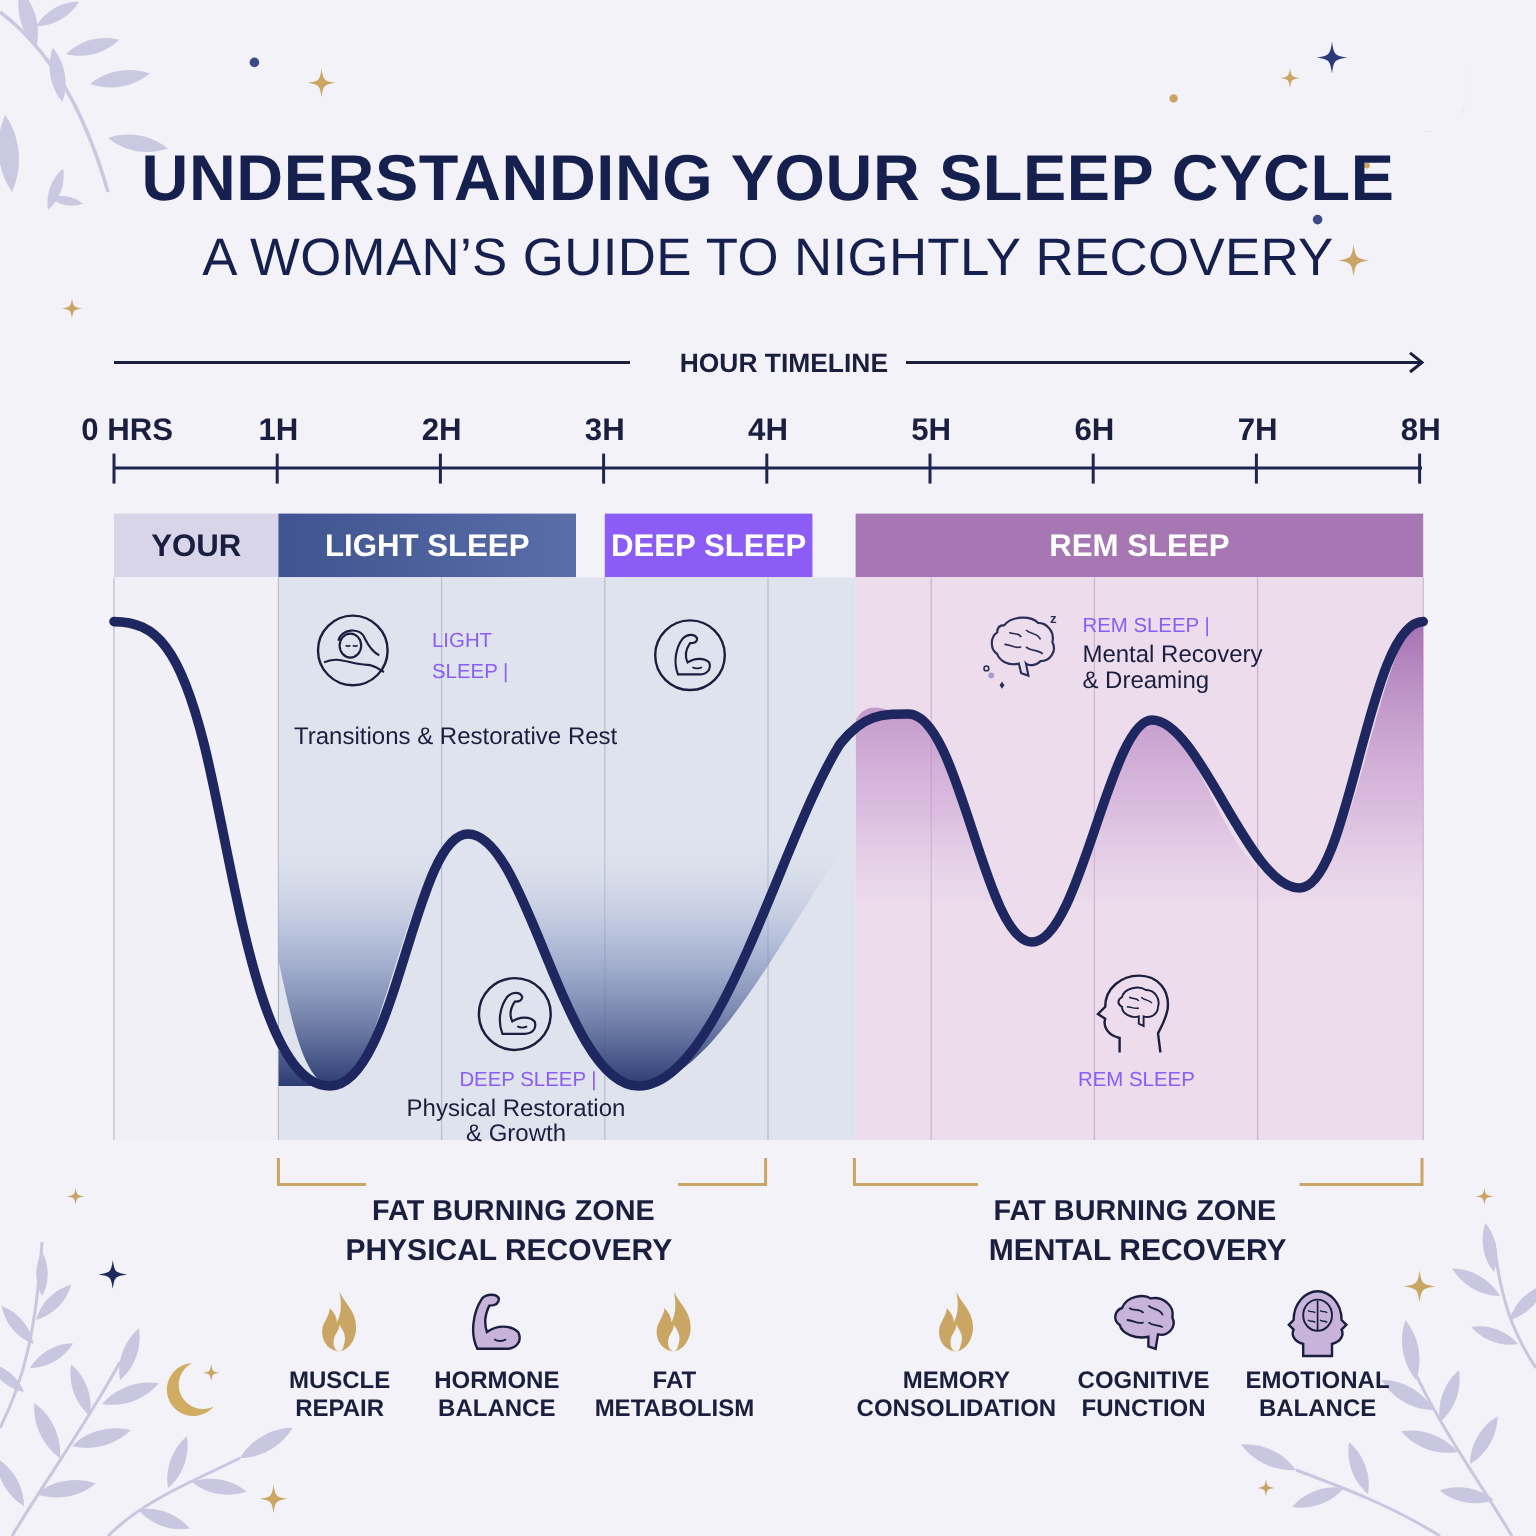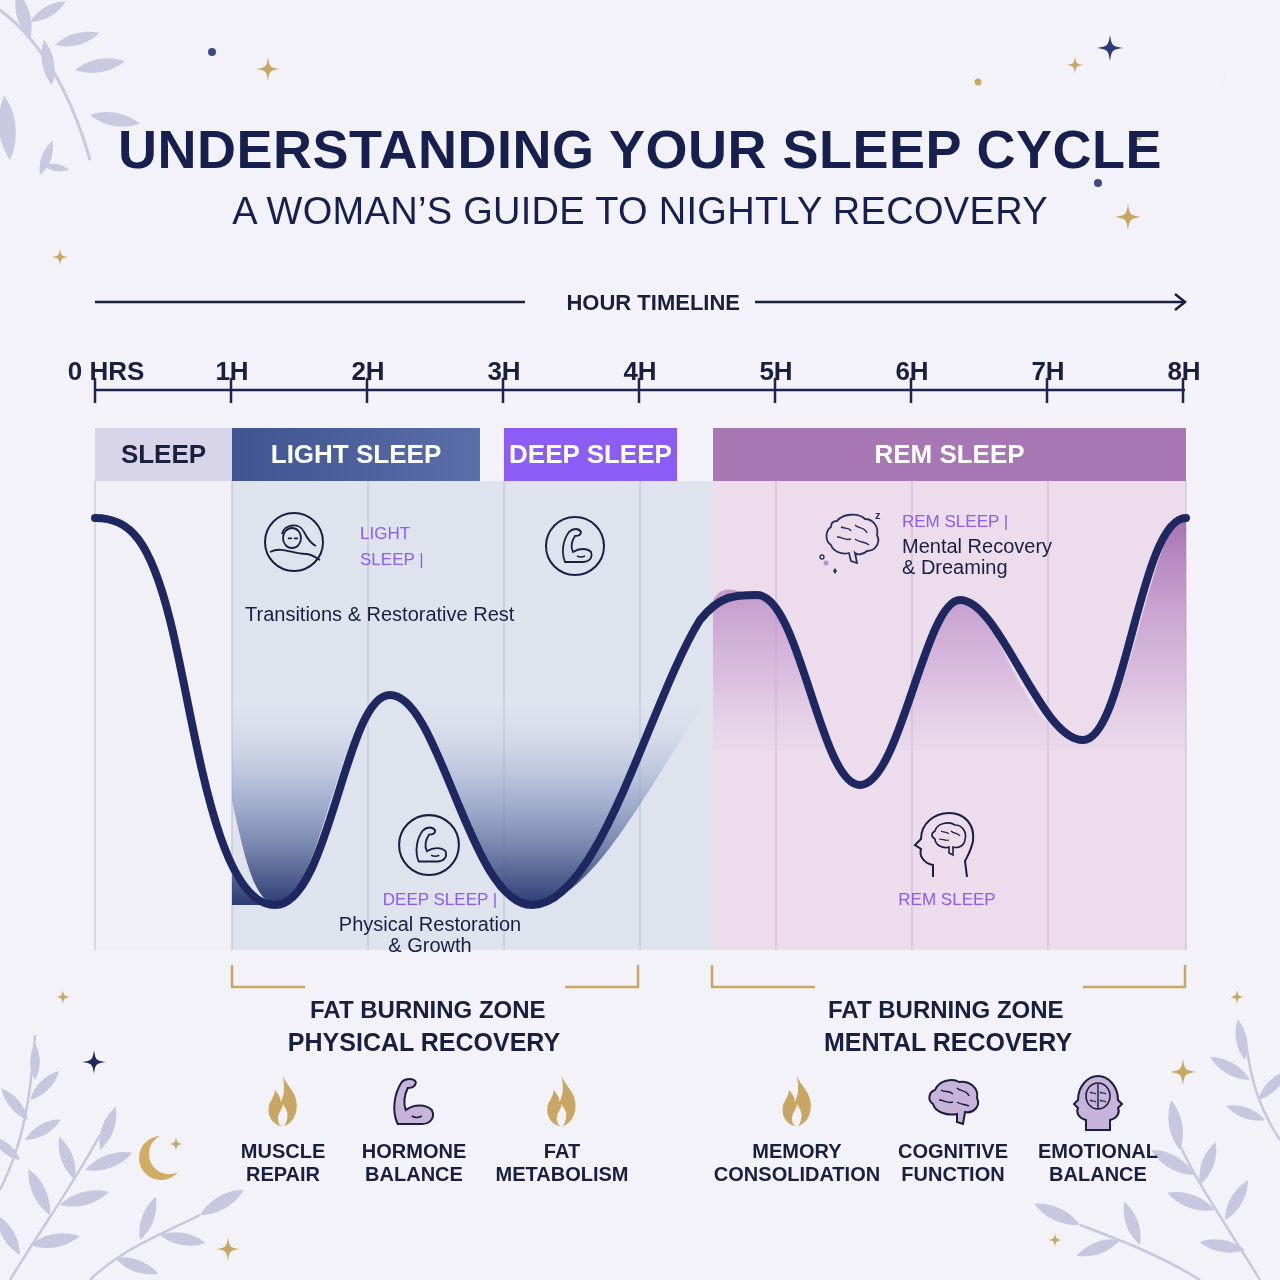--- a/index.html
+++ b/index.html
@@ -13,32 +13,31 @@
   .abs { position: absolute; }
   .title {
     left: 0; width: 1280px; top: 118px;
     text-align: center;
     font-size: 54px; font-weight: 700; letter-spacing: 0.5px;
     color: #16204f;
   }
   .subtitle {
     left: 0; width: 1280px; top: 190px;
     text-align: center;
-    font-size: 38px; font-weight: 400;
+    font-size: 44px; font-weight: 400;
     color: #16204f; letter-spacing: 0.3px;
   }
   .timeline-label {
     top: 290px; left: 540px; width: 200px;
     text-align: right; font-size: 22px; font-weight: 700; color: #1a1f3f;
   }
   .hour-label {
     top: 343px; font-size: 26px; font-weight: 700; color: #1a1f3f;
     transform: translateX(-50%);
     white-space: nowrap;
-    margin-top: 13px;
   }
   .phase-bar {
     top: 428px; height: 53px;
     display: flex; align-items: center; justify-content: center;
     font-size: 26px; font-weight: 700;
   }
   .zone-text { font-size: 24px; font-weight: 700; color: #1a1f3f; white-space: nowrap; margin-top: 21px; }
   .section-head { font-size: 25px; font-weight: 700; color: #1a1f3f; text-align: center; white-space: nowrap; }
   .benefit {
     text-align: center; font-size: 20px; color: #1a1f3f; line-height: 23px;
@@ -163,21 +162,21 @@
     <line x1="277" y1="3" x2="277" y2="28"></line>
     <line x1="413" y1="3" x2="413" y2="28"></line>
     <line x1="549" y1="3" x2="549" y2="28"></line>
     <line x1="685" y1="3" x2="685" y2="28"></line>
     <line x1="821" y1="3" x2="821" y2="28"></line>
     <line x1="957" y1="3" x2="957" y2="28"></line>
     <line x1="1093" y1="3" x2="1093" y2="28"></line>
   </g>
 </svg>
 
-<div class="abs phase-bar" style="left:95px;width:137px;background:#d9d5e8;color:#1a1f3f">SLEEP</div>
+<div class="abs phase-bar" style="left:95px;width:137px;background:#d9d5e8;color:#1a1f3f">YOUR</div>
 <div class="abs phase-bar" style="left:232px;width:248px;background:linear-gradient(90deg,#3f5490,#5a6fa8);color:#fff">LIGHT SLEEP</div>
 <div class="abs phase-bar" style="left:504px;width:173px;background:#8b5cf6;color:#fff">DEEP SLEEP</div>
 <div class="abs phase-bar" style="left:713px;width:473px;background:#a677b2;color:#fff">REM SLEEP</div>
 
 <svg class="abs" style="left:0;top:481px" width="1280" height="470" viewBox="0 481 1280 470">
   <defs>
     <linearGradient id="gBlueFill" x1="0" y1="0" x2="0" y2="1">
       <stop offset="0" stop-color="#dfe3ee" stop-opacity="0"></stop>
       <stop offset="0.45" stop-color="#8a9bc5" stop-opacity="0.55"></stop>
       <stop offset="1" stop-color="#22326c" stop-opacity="0.95"></stop>

